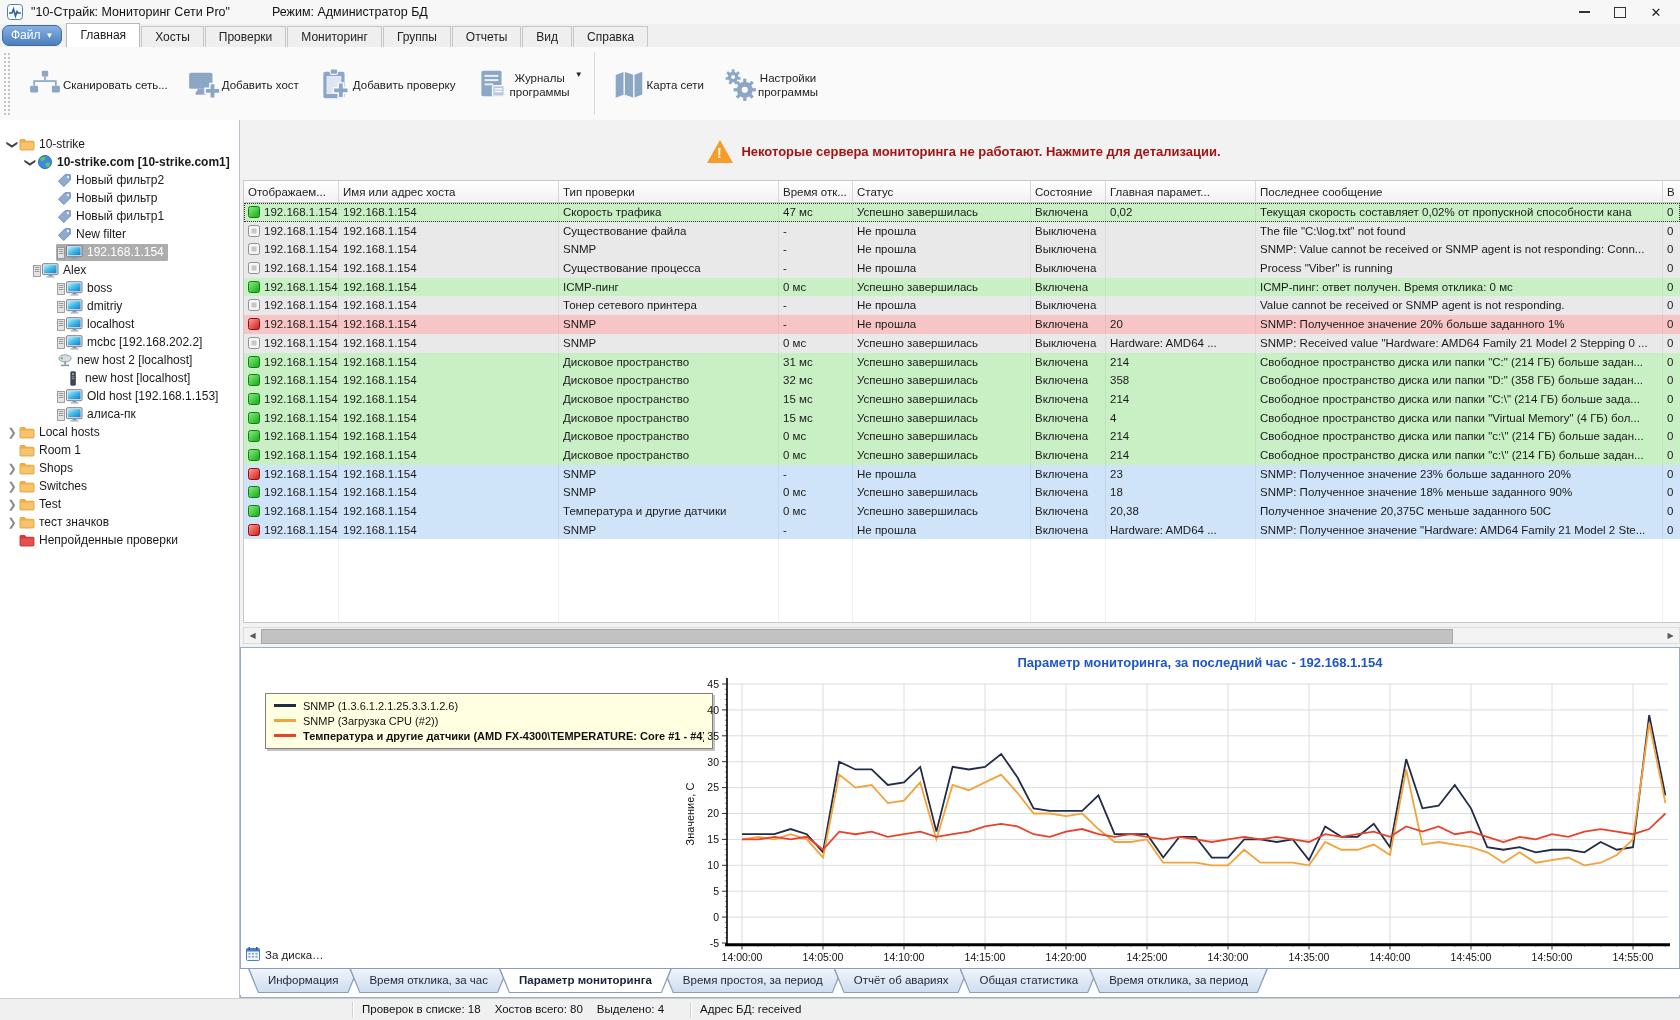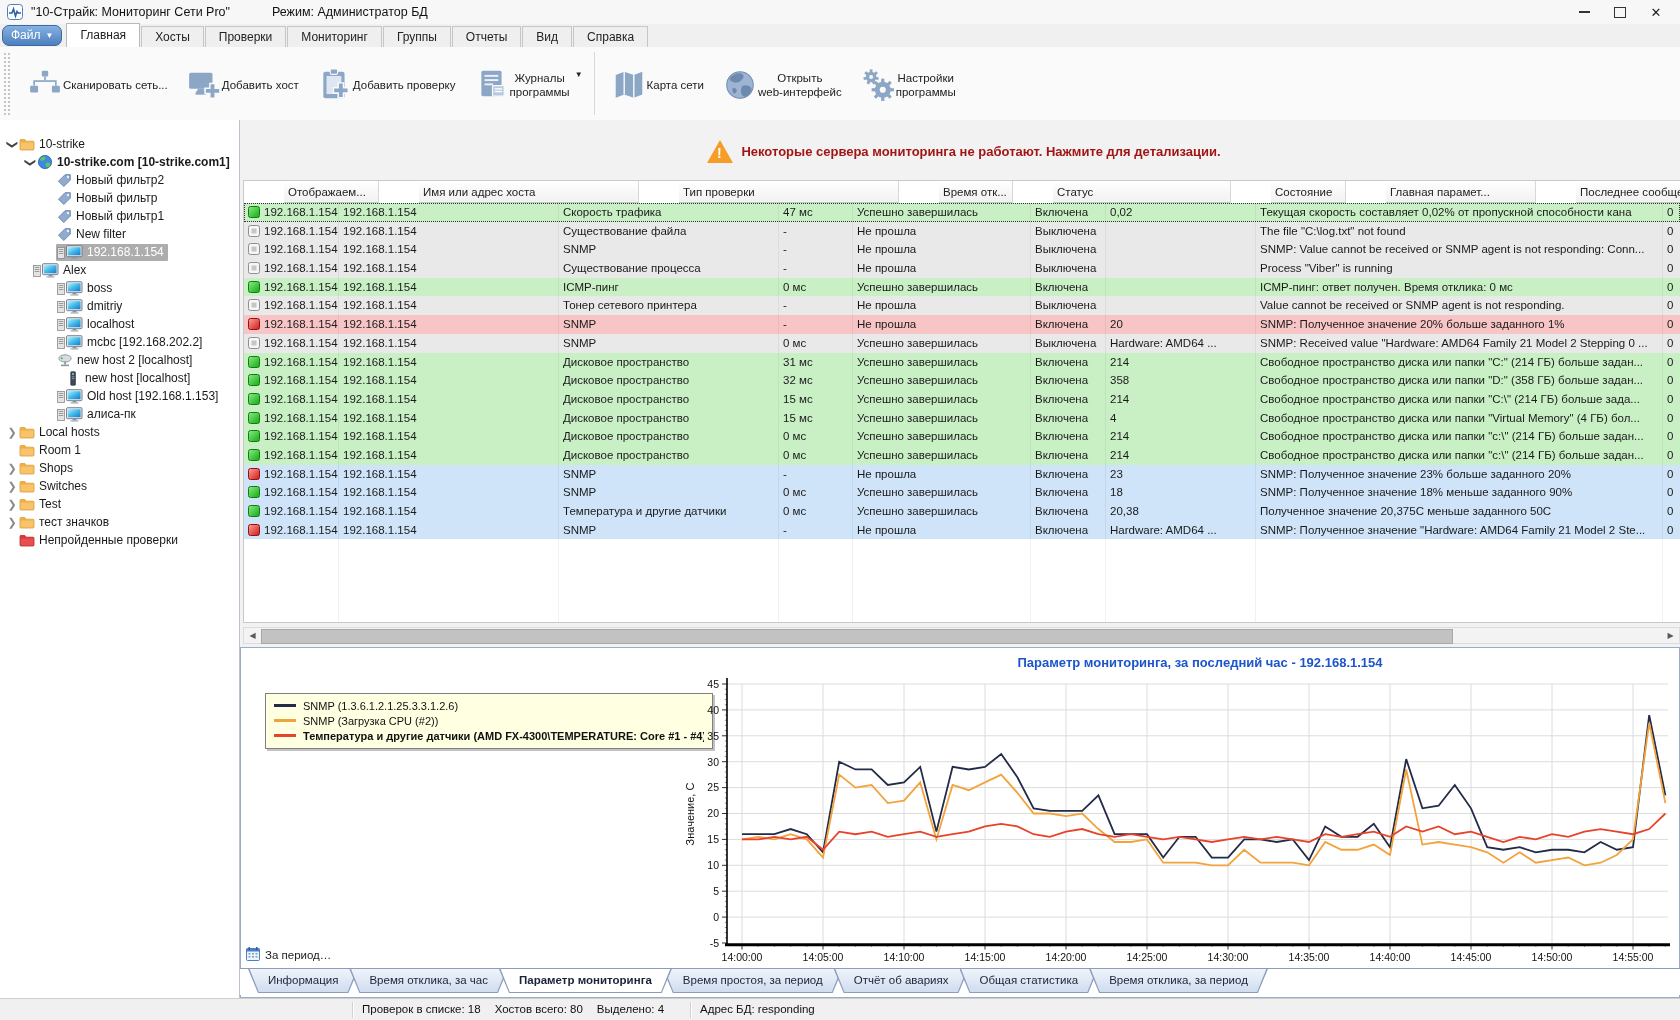--- a/index.html
+++ b/index.html
@@ -51,21 +51,21 @@
   .rightpane{position:absolute;left:240px;top:120px;width:1440px;height:527px;background:#f2f2f2;}
   .banner{position:absolute;left:8px;top:10px;right:0;height:42px;display:flex;align-items:center;justify-content:center;gap:8px;cursor:pointer;}
   .tri{width:0;height:0;border-left:13px solid transparent;border-right:13px solid transparent;border-bottom:23px solid #f59d28;position:relative;flex:none;}
   .tri::after{content:"!";position:absolute;left:-3.5px;top:5px;color:#fff;font-weight:bold;font-size:14px;}
   .bannertext{color:#a31515;font-weight:bold;font-size:13px;}
 
   .table{position:absolute;left:3px;top:60px;width:1437px;height:443px;background:#fff;border:1px solid #c9c9c9;border-right:none;box-sizing:border-box;overflow:hidden;}
   .trow{display:flex;height:18.7px;line-height:18.7px;}
   .trow.head{height:22px;line-height:22px;}
   .tcell{flex:none;padding:0 4px;white-space:nowrap;overflow:hidden;font-size:11.5px;border-right:1px solid rgba(0,0,0,0.055);box-sizing:border-box;}
-  .trow.head .tcell{background:linear-gradient(#ffffff,#f1f1f1);border-right:1px solid #d8d8d8;border-bottom:1px solid #c6c6c6;color:#222;margin-left:40px;}
+  .trow.head .tcell{background:linear-gradient(#ffffff,#f1f1f1);border-right:1px solid #d8d8d8;border-bottom:1px solid #c6c6c6;color:#222;}
   .trow.bg-green{background:#c9f0c5;}
   .trow.bg-gray{background:#e9e9e9;}
   .trow.bg-red{background:#f7c5c5;}
   .trow.bg-blue{background:#cfe4f8;}
   .trow.focused{outline:1px dotted #333;outline-offset:-1px;}
   .trow.empty{background:#fff;}
   .led{width:12px;height:12px;border-radius:2.5px;display:inline-block;margin-right:4px;vertical-align:-2px;box-sizing:border-box;}
   .led.green{background:linear-gradient(135deg,#83ea7f,#19ad19);border:1px solid #0e7c0e;}
   .led.red{background:linear-gradient(135deg,#ff9a90,#cf1f1f);border:1px solid #8f1010;}
   .led.gray{background:#f4f4f4;border:1px solid #8f8f8f;box-shadow:inset 0 0 0 2.5px #f6f6f6,inset 0 0 0 6px #c6c6c6;}
@@ -218,32 +218,20 @@
         <div class="tdrop">▼</div>
         <div class="tsep"></div>
         <div class="tbtn">
           <div class="ticon">
             <svg width="34" height="34" viewBox="0 0 32 32">
               <path d="M3.5 6.5 L11.5 3.5 L20.5 6.5 L28.5 3.5 L28.5 25 L20.5 28 L11.5 25 L3.5 28 Z" fill="#8ca6c6"></path>
               <path d="M11.5 3.5 V25 M20.5 6.5 V28" stroke="#f2f5f9" stroke-width="1.4" fill="none"></path>
             </svg>
           </div>
           <div class="tlabel">Карта сети</div>
-        </div>
-        <div class="tbtn">
-          <div class="ticon">
-            <svg width="34" height="34" viewBox="0 0 32 32">
-              <circle cx="16" cy="16" r="12.5" fill="#9db4d2" stroke="#7590b4"></circle>
-              <path d="M6 10 Q10 4.5 16.5 5 Q21 6.5 18.5 10 Q15 14.5 10 13.5 Q6.8 12.6 6 10 Z" fill="#6e89ad"></path>
-              <path d="M18 17 Q24 15 27 19 Q26.5 24.5 21.5 27 Q17.5 27 17 23 Q16.8 19 18 17 Z" fill="#6e89ad"></path>
-              <path d="M9 19 Q12 18 13 21 Q12.5 24 10 24 Q8 22 9 19 Z" fill="#6e89ad"></path>
-            </svg>
-          </div>
-          <div class="tlabel">Открыть
-web-интерфейс</div>
         </div>
         <div class="tbtn">
           <div class="ticon">
             <svg width="34" height="34" viewBox="0 0 32 32">
               <g fill="#8ca6c6">
                 <g transform="translate(9.5,8.5)">
                   <rect x="-1.3" y="-7.199999999999999" width="2.6" height="3.2" transform="rotate(0)"></rect>
                   <rect x="-1.3" y="-7.199999999999999" width="2.6" height="3.2" transform="rotate(51.42857142857143)"></rect>
                   <rect x="-1.3" y="-7.199999999999999" width="2.6" height="3.2" transform="rotate(102.85714285714286)"></rect>
                   <rect x="-1.3" y="-7.199999999999999" width="2.6" height="3.2" transform="rotate(154.28571428571428)"></rect>
@@ -1070,38 +1058,38 @@
           <rect x="10" y="0" width="1.5" height="3" fill="#2b5fa8"></rect>
           <g fill="#7aa0cc">
             <rect x="2.5" y="6" width="2" height="1.5"></rect>
             <rect x="6" y="6" width="2" height="1.5"></rect>
             <rect x="9.5" y="6" width="2" height="1.5"></rect>
             <rect x="2.5" y="9" width="2" height="1.5"></rect>
             <rect x="6" y="9" width="2" height="1.5"></rect>
             <rect x="9.5" y="9" width="2" height="1.5"></rect>
           </g>
         </svg></span>
-    <span>За период…</span>
+    <span>За диска…</span>
   </div>
   <div id="bottom-tabs">
       <div class="btab"><span class="bd"></span><span class="bg"></span><span class="lb">Информация</span></div>
       <div class="btab"><span class="bd"></span><span class="bg"></span><span class="lb">Время отклика, за час</span></div>
       <div class="btab active"><span class="bd"></span><span class="bg"></span><span class="lb">Параметр мониторинга</span></div>
       <div class="btab"><span class="bd"></span><span class="bg"></span><span class="lb">Время простоя, за период</span></div>
       <div class="btab"><span class="bd"></span><span class="bg"></span><span class="lb">Отчёт об авариях</span></div>
       <div class="btab"><span class="bd"></span><span class="bg"></span><span class="lb">Общая статистика</span></div>
       <div class="btab"><span class="bd"></span><span class="bg"></span><span class="lb">Время отклика, за период</span></div>
     </div>
 
   <div class="statusbar">
     <span class="sbdiv" style="left:352px"></span>
     <span class="sbdiv" style="left:690px"></span>
     <span class="sbtext" style="left:362px">
       <span>Проверок в списке: 18</span>
       <span>Хостов всего: 80</span>
       <span>Выделено: 4</span>
     </span>
     <span class="sbtext" style="left:700px">
-      <span>Адрес БД: responding</span>
+      <span>Адрес БД: received</span>
     </span>
   </div>
 
 </div>
 
 </body></html>

